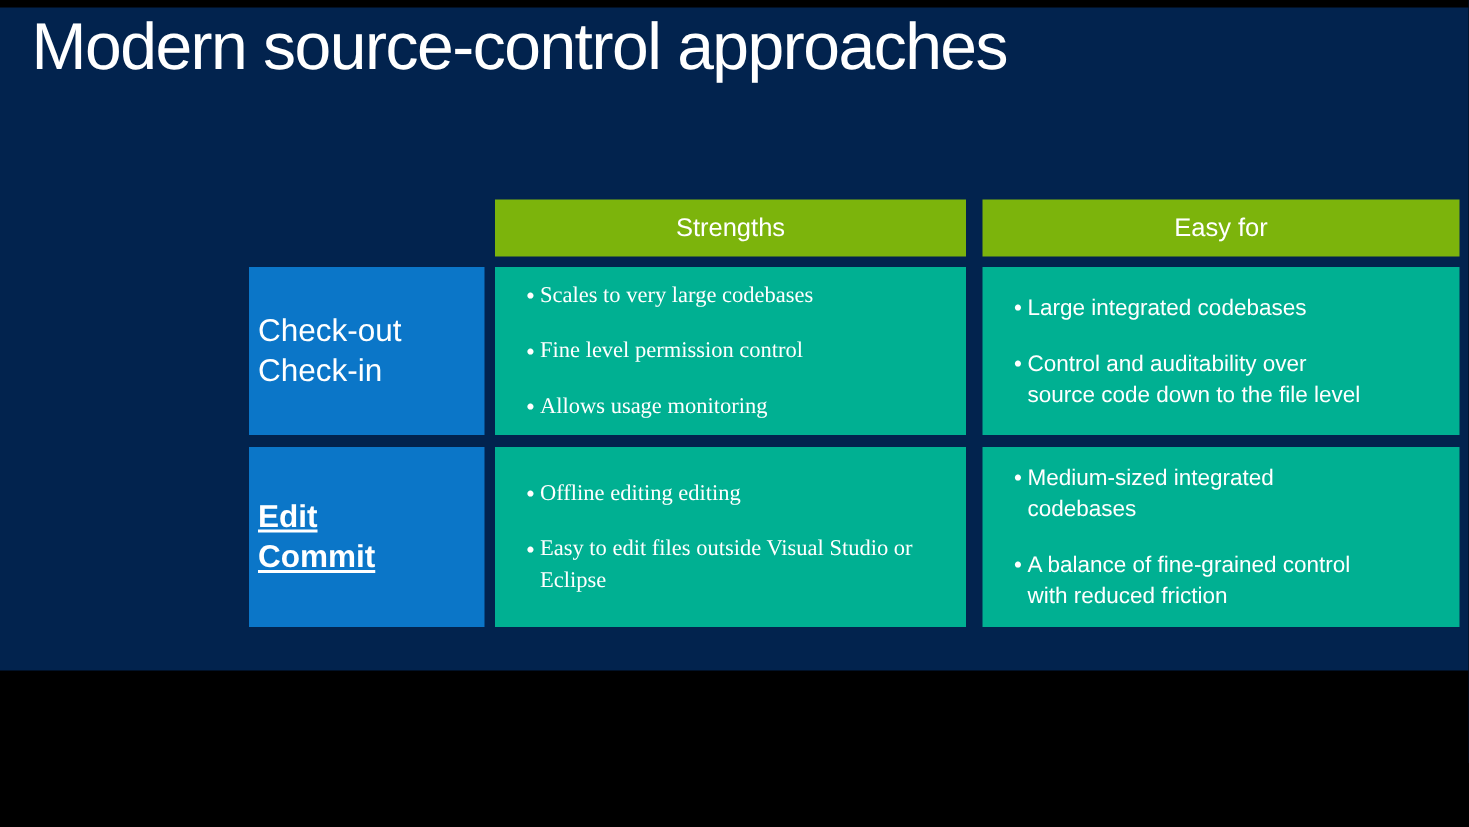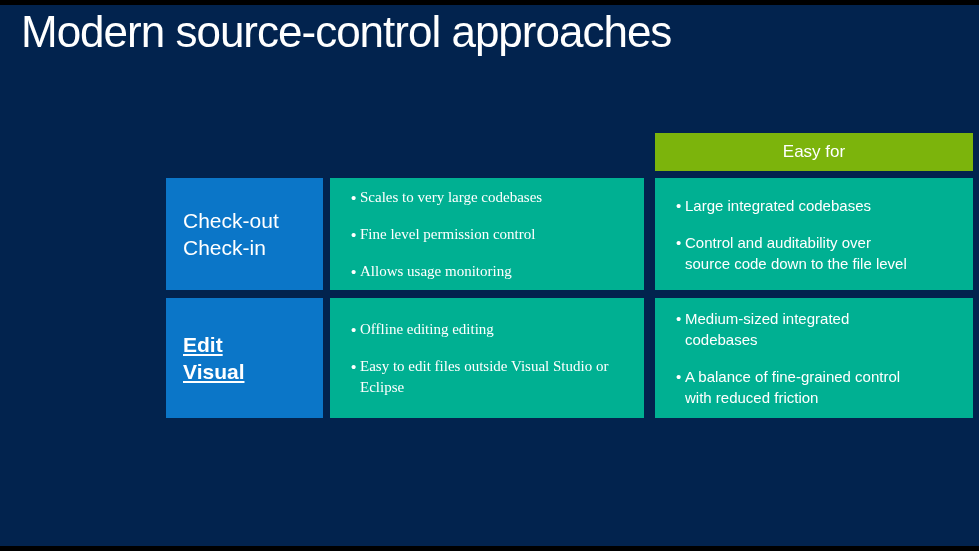--- a/index.html
+++ b/index.html
@@ -13,21 +13,21 @@
   * { margin: 0; padding: 0; box-sizing: border-box; }
   html, body {
     width: 979px; height: 551px;
     background: var(--letterbox);
     overflow: hidden;
     font-family: "Liberation Sans", sans-serif;
   }
   .slide {
     position: absolute;
     top: 5px; left: 0;
-    width: 979px; height: 541px;
+    width: 979px; height: 442px;
     background: var(--bg);
   }
   .slide-title {
     position: absolute;
     left: 21px; top: 2px;
     font-size: 44px;
     font-weight: 300;
     letter-spacing: -1px;
     color: var(--text);
     white-space: nowrap;
@@ -49,21 +49,21 @@
     font-weight: 300;
   }
   .h-strengths { grid-column: 3; grid-row: 1; }
   .h-best      { grid-column: 5; grid-row: 1; }
   .label-cell {
     background: var(--blue);
     color: var(--text);
     display: flex;
     flex-direction: column;
     justify-content: center;
-    padding-left: 17px;
+    padding-left: 6px;
     font-size: 21px;
     line-height: 27px;
   }
   .r1-label { grid-column: 1; grid-row: 3; }
   .r2-label { grid-column: 1; grid-row: 5; font-weight: bold; text-decoration: underline; }
   .bullet-cell {
     background: var(--teal);
     color: var(--text);
     display: flex;
     flex-direction: column;
@@ -89,20 +89,21 @@
 </style>
 </head>
 <body>
 
 <div class="slide">
 
   <div class="slide-title">Modern source-control approaches</div>
 
   <div class="table-grid">
 
+    <div class="hdr h-strengths">Strengths</div>
     <div class="hdr h-best">Easy for</div>
 
     <div class="label-cell r1-label">
       <span>Check-out</span>
       <span>Check-in</span>
     </div>
 
     <div class="bullet-cell strengths r1-strengths">
       <div class="bullet">
         <span class="bm">•</span>
@@ -124,21 +125,21 @@
         <span class="bt">Large integrated codebases</span>
       </div>
       <div class="bullet">
         <span class="bm">•</span>
         <span class="bt">Control and auditability over source code down to the file level</span>
       </div>
     </div>
 
     <div class="label-cell r2-label">
       <span>Edit</span>
-      <span>Visual</span>
+      <span>Commit</span>
     </div>
 
     <div class="bullet-cell strengths r2-strengths">
       <div class="bullet">
         <span class="bm">•</span>
         <span class="bt">Offline editing editing</span>
       </div>
       <div class="bullet">
         <span class="bm">•</span>
         <span class="bt">Easy to edit files outside Visual Studio or Eclipse</span>

